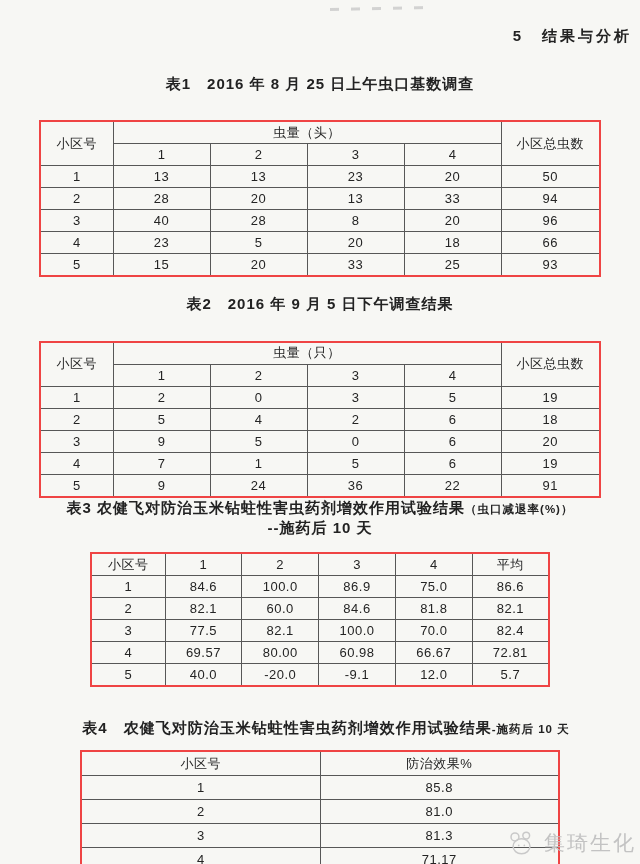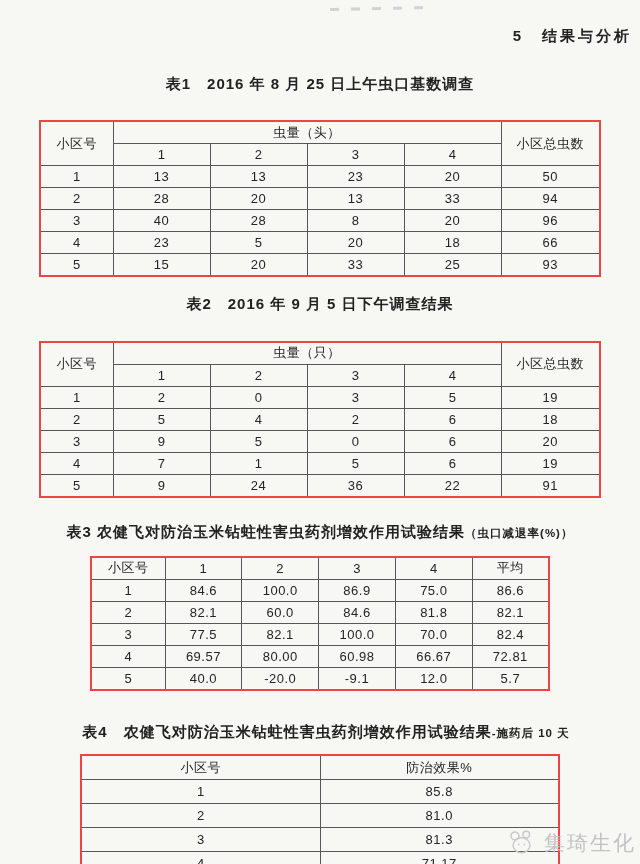--- a/index.html
+++ b/index.html
@@ -23,21 +23,21 @@
     margin:8px; padding:19px 0 0 63px;
     font-size:15px; font-weight:bold; letter-spacing:3px;text-align:right;
   }
   .tbl-title {
     text-align:center; font-weight:bold; font-size:15px; letter-spacing:1px;
     line-height:1.35;
   }
   .tbl-title .small { font-size:11.5px; }
   .mt-t1 { margin-top:28px; }
   .mt-t2 { margin-top:17px; }
-  .mt-t3 { margin-top:24px; }
+  .mt-t3 { }
   .mt-t4 { margin-top:31px;padding-left:12px; }
 
   table.grid {
     border-collapse:collapse;
     table-layout:fixed;
     margin:26px auto 0;
     border:2px solid #ef4444;
     background:transparent;
   }
   table.grid th, table.grid td {
@@ -52,21 +52,21 @@
   table.t12 col.cA { width:73px; }
   table.t12 col.cB { width:97px; }
   table.t12 col.cC { width:99px; }
   table.t3 { width:460px; margin-top:14px; }
   table.t3 col.c3a { width:74px; }
   table.t4 { width:480px; margin-top:12px; }
   table.t4 th, table.t4 td { height:23px; }
 
   .watermark {
     position:absolute; right:4px; bottom:7px;
-    display:flex; align-items:flex-start; gap:7px;
+    display:flex; align-items:center; gap:7px;
     color:#c3c3c3; font-size:21px; letter-spacing:2px;
     pointer-events:none; white-space:nowrap;
   }
   .watermark svg { display:block; }
 </style>
 </head>
 <body>
 
 <div class="page">
 
@@ -203,20 +203,21 @@
           <td>24</td>
           <td>36</td>
           <td>22</td>
           <td>91</td>
         </tr>
       </tbody>
   </table>
 
   <div class="tbl-title mt-t3">
     <span>表3  农健飞对防治玉米钻蛀性害虫药剂增效作用试验结果</span><span class="small">（虫口减退率(%)）</span>
+    <div>--施药后 10 天</div>
   </div>
   <table class="grid t3">
     <colgroup>
       <col class="c3a">
         <col>
         <col>
         <col>
         <col>
         <col>
     </colgroup>

